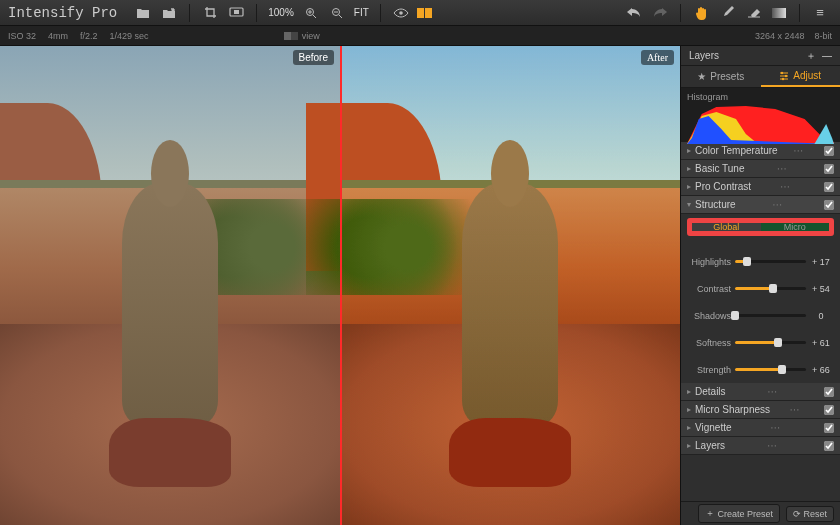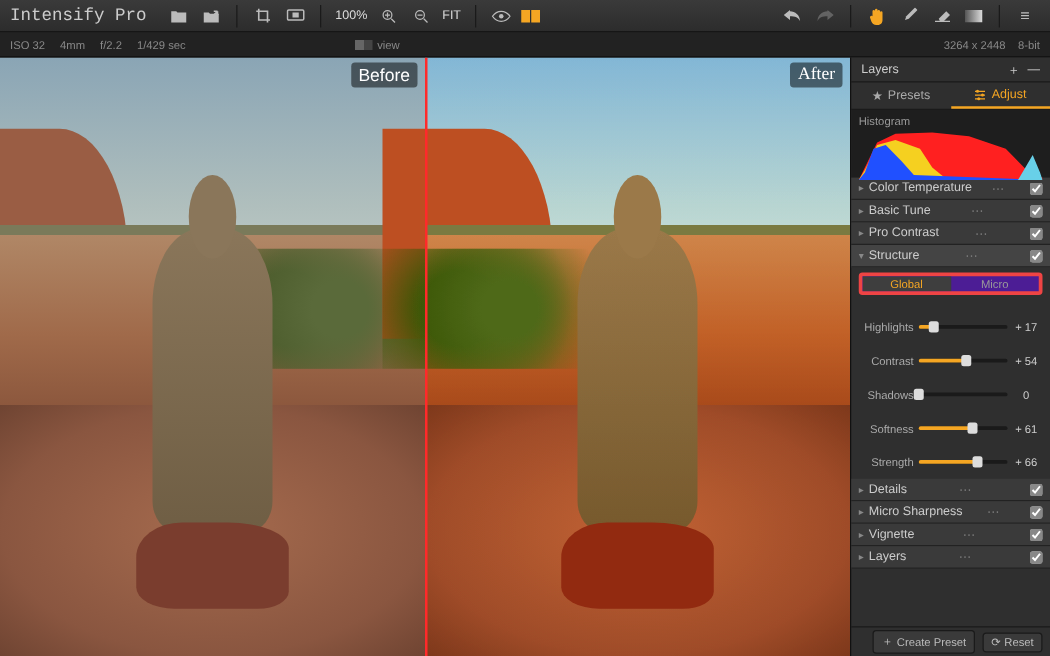--- a/index.html
+++ b/index.html
@@ -29,39 +29,39 @@
   .half.right .ground { filter: saturate(1.4) contrast(1.15); }
   .bush { position:absolute; top:32%; width:60%; height:20%; background: radial-gradient(circle, #5a6a3a 20%, transparent 70%), radial-gradient(circle at 30% 50%, #4a5a2a 20%, transparent 60%); }
   .half.left .bush { right:-10%; }
   .half.right .bush { left:-10%; filter: saturate(1.4) contrast(1.2); }
   .statue { position:absolute; bottom: 8%; left: 50%; transform: translateX(-50%); width: 40%; height: 72%; }
   .base-rock { position:absolute; bottom:0; left:5%; right:5%; height:20%; background:#7a3d2e; border-radius: 30% 40% 20% 25% / 40% 30% 20% 25%; }
   .buddha { position:absolute; bottom:18%; left:15%; right:15%; height:70%; background: linear-gradient(#8a765a,#6f5e44); border-radius: 40% 40% 20% 20% / 25% 25% 10% 10%; }
   .buddha::before { content:""; position:absolute; top:-18%; left:30%; width:40%; height:28%; background:#8a765a; border-radius:50%; }
   .half.right .statue * { filter: saturate(1.3) contrast(1.25) brightness(1.05); }
   .divider { position:absolute; top:0; bottom:0; left:50%; width:2px; background:#ff2a2a; z-index:5; }
-  .badge { position:absolute; top:4px; font-size:14px; color:#fff; background:rgba(0,0,0,.5); padding:2px 6px; border-radius:3px; z-index:6; }
+  .badge { position:absolute; top:4px; font-size:10px; color:#fff; background:rgba(0,0,0,.5); padding:2px 6px; border-radius:3px; z-index:6; }
   .badge.bl { right: calc(50% + 6px); }
   .badge.br { right: 6px; font-family: Liberation Serif, serif; }
   
   .panel { width: 160px; background: #2f2f2f; border-left: 1px solid #111; display: flex; flex-direction: column; font-size:10px; }
   .panel-head { height:20px; display:flex; align-items:center; padding:0 8px; color:#ccc; border-bottom:1px solid #1a1a1a; }
   .panel-head .plus { margin-left:auto; cursor:pointer; }
   .tabs { display:flex; height:22px; border-bottom:1px solid #1a1a1a; }
   .tab { flex:1; display:flex; align-items:center; justify-content:center; gap:4px; cursor:pointer; font-size:10px; }
   .tab.active { color:#f5a623; border-bottom:2px solid #f5a623; }
   .section-head { height:18px; background:#3a3a3a; display:flex; align-items:center; padding:0 6px; color:#ccc; border-bottom:1px solid #222; cursor:pointer; }
   .section-head .tri { margin-right:4px; color:#888; font-size:8px; }
   .section-head.open { background:#444; }
   .section-head .chk { margin-left:auto; width:10px; height:10px; }
   .histogram { height:54px; background:#1e1e1e; position:relative; padding:4px 6px 0; }
   .hist-title { color:#999; font-size:9px; margin-bottom:2px; display:block; }
   .hist-svg { width:100%; height:40px; }
   .section-head .menu-dots { margin-left:auto; margin-right:4px; color:#777; font-size:10px; letter-spacing:1px; }
-  .subtabs { display:flex; height:18px; background:#4c1d95; margin:4px 6px; border-radius:3px; overflow:hidden; border:3px solid #ef4444; }
+  .subtabs { display:flex; height:18px; background:#14532d; margin:4px 6px; border-radius:3px; overflow:hidden; border:5px solid #ef4444; }
   .subtab { flex:1; display:flex; align-items:center; justify-content:center; font-size:9px; cursor:pointer; color:#999; }
   .subtab.active { background:#3e3e3e; color:#f5a623; }
   .sliders { padding: 2px 8px 6px; }
   .slider-row { display:flex; align-items:center; height:15px; gap:4px;margin-top:12px; }
   .slider-row .lbl { width:42px; text-align:right; font-size:9px; color:#aaa; }
   .slider-row .val { width:22px; text-align:center; font-size:9px; color:#ccc; }
   .track { flex:1; height:3px; background:#1a1a1a; position:relative; border-radius:2px; }
   .fill { position:absolute; left:0; top:0; bottom:0; background:#f5a623; border-radius:2px; }
   .thumb { position:absolute; top:-3px; width:8px; height:9px; background:#ddd; border-radius:2px; transform:translateX(-50%); }
   .panel-footer { margin-top:auto; height:24px; border-top:1px solid #1a1a1a; display:flex; align-items:center; justify-content:flex-end; gap:6px; padding:0 6px; }

